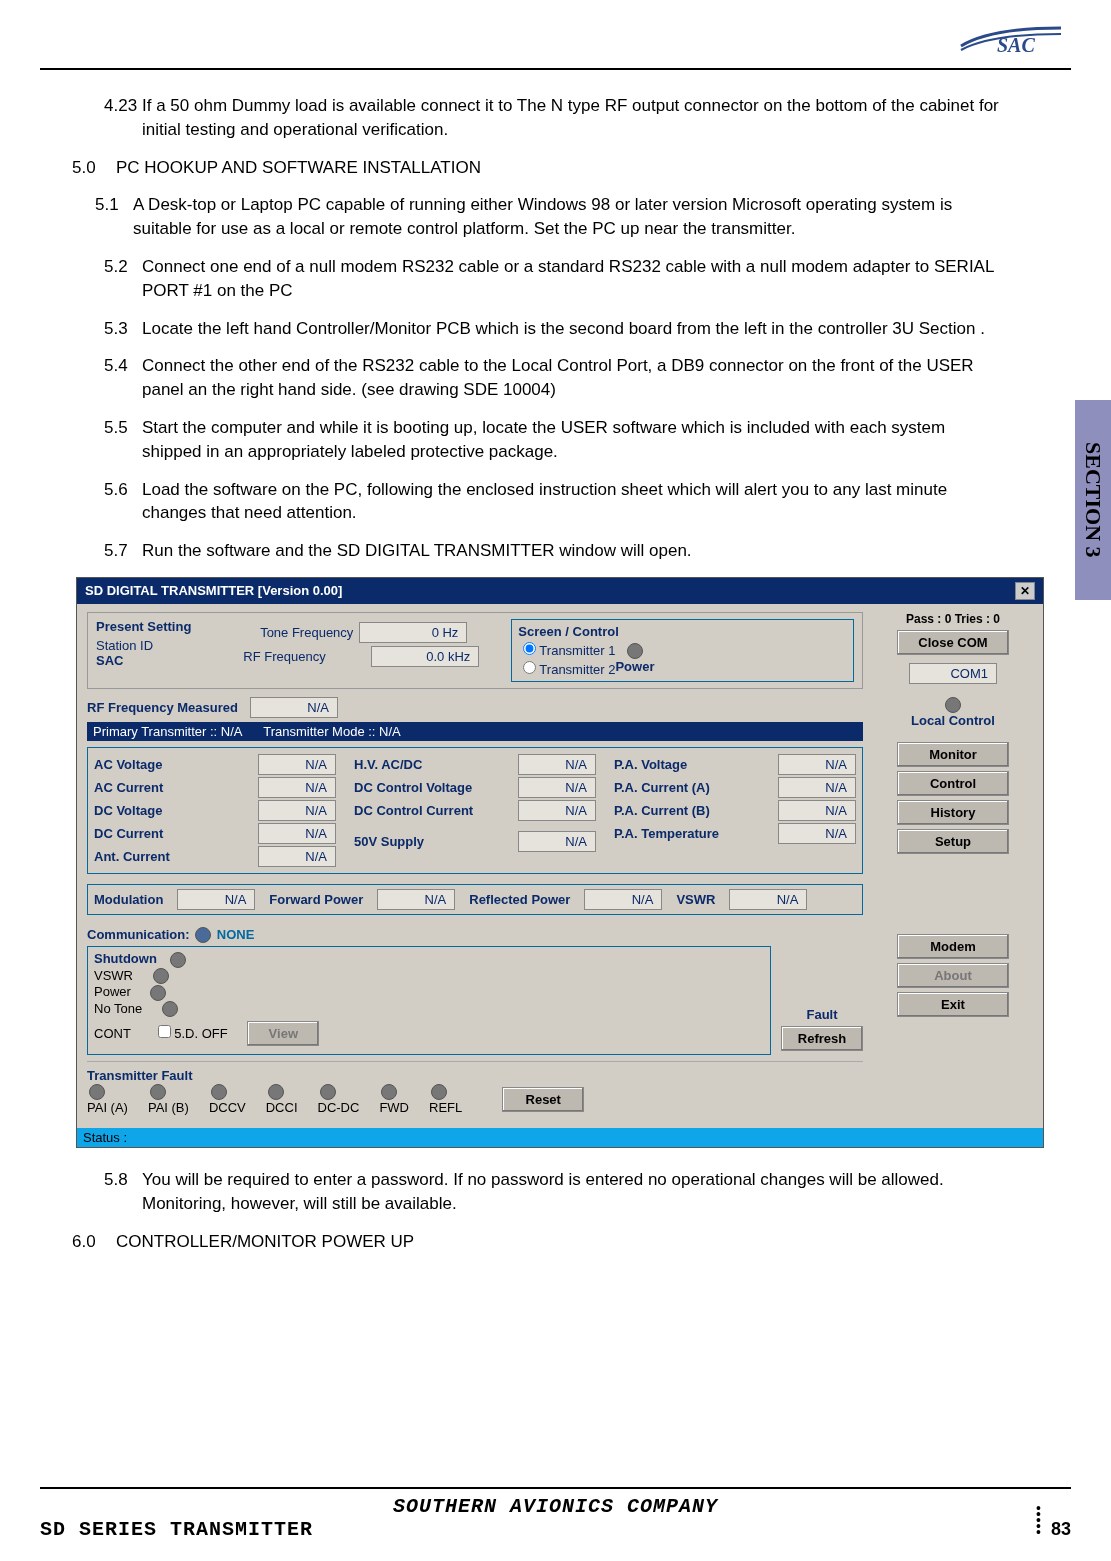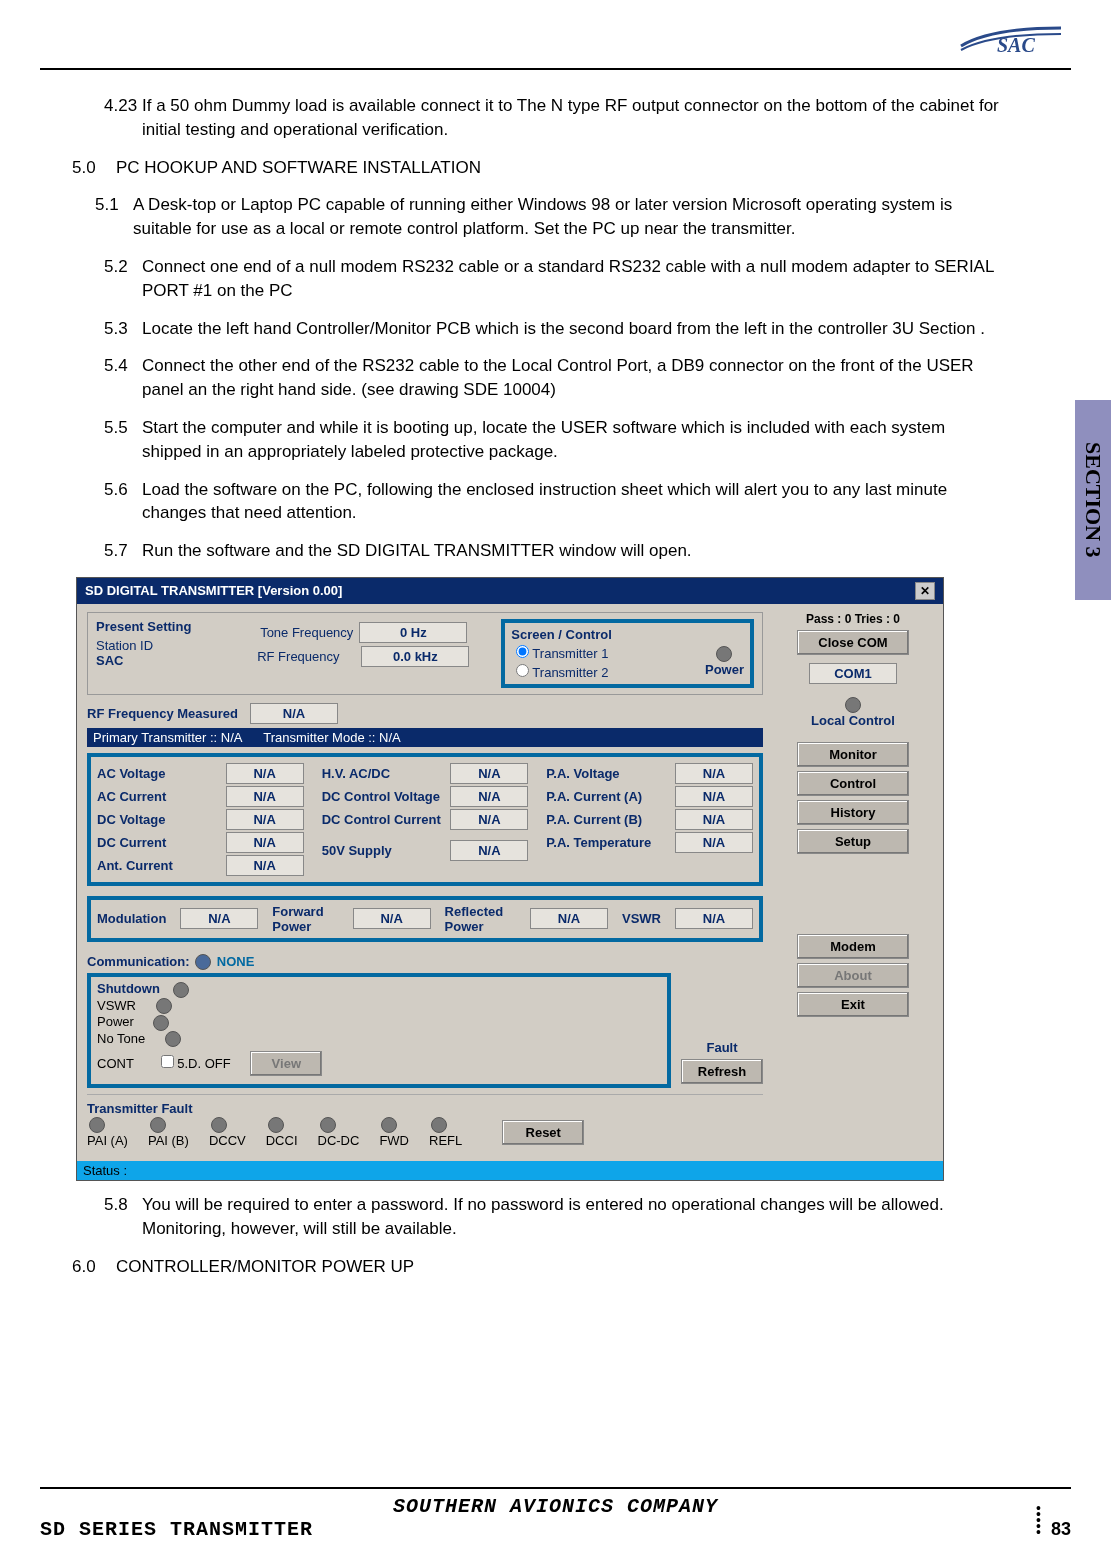--- a/index.html
+++ b/index.html
@@ -8,45 +8,45 @@
   .logo{position:absolute;right:0;top:0;font-style:italic;font-weight:bold;font-family:'Times New Roman',serif;font-size:20px;color:#2a4a8a}
   .logo svg{height:34px}
   .body-text{font-size:17px;line-height:1.4;margin-left:32px;margin-right:70px}
   .item{display:flex;margin-bottom:14px}
   .num2{flex:0 0 38px}
   .head{flex:0 0 44px}
   .txt{flex:1}
   .section-tab{position:absolute;right:0;top:400px;width:36px;height:200px;background:#8f8fbe;display:flex;align-items:center;justify-content:center}
   .section-tab span{writing-mode:vertical-rl;font-weight:bold;font-size:22px;font-family:'Times New Roman',serif;color:#000}
   
-  .shot-wrap{margin:10px 0 12px 36px;width:868px}
+  .shot-wrap{margin:10px 0 20px 36px;width:968px}
   .win{border:1px solid #555;background:#d2cdc5;font-size:13px}
   .titlebar{background:#0a2a6a;color:#fff;font-weight:bold;padding:4px 8px;display:flex;justify-content:space-between;align-items:center}
   .titlebar .x{background:#ccc;color:#000;width:18px;height:16px;text-align:center;font-size:12px;line-height:16px;border:1px solid #888}
   .client{display:flex;padding:8px 10px;gap:10px}
   .leftcol{flex:1}
   .rightcol{width:160px;text-align:center;font-weight:bold}
-  .field-box{background:#e6e3dd;border:1px solid #888;padding:2px 8px;display:inline-block;min-width:70px;text-align:center;color:#0a2a6a;font-weight:bold}
+  .field-box{background:#e6e3dd;border:1px solid #888;padding:2px 8px;display:inline-block;min-width:70px;text-align:right;color:#0a2a6a;font-weight:normal}
   .field-box-wide{min-width:90px}
   .field-box-sm{min-width:60px}
   .lbl{color:#0a2a6a}
   .lblb{color:#0a2a6a;font-weight:bold}
   .panel{border:1px solid #999;padding:6px 8px;margin-bottom:8px}
   .panel-legend{font-weight:bold;color:#0a2a6a;margin-bottom:4px}
   .row{display:flex;align-items:center;margin:3px 0}
   .msg{color:#0369a1;font-weight:bold}
   .btn{background:#bdb8b0;border:1px solid #888;padding:4px 0;margin:4px auto;width:110px;text-align:center;font-weight:bold;font-size:13px;box-shadow:inset -1px -1px 0 #777,inset 1px 1px 0 #fff}
   .btn-grey{color:#777}
   .led{display:inline-block;width:14px;height:14px;border-radius:50%;background:#777;border:1px solid #555;vertical-align:middle;margin:0 2px}
   .led-blue{background:#4a6a9a}
   .bar-blue{background:#0a2a6a;color:#fff;padding:2px 6px;margin:4px 0}
   .bar-grey{background:#0ea5e9;padding:2px 6px;margin-top:4px}
   .cols3{display:flex;gap:18px;margin:6px 0}
   .cols3>div{flex:1}
-  .sgrp{border:4px solid #0369a1;padding:4px 6px}
+  .sgrp{border:1px solid #0369a1;padding:4px 6px}
   .srow{display:flex;justify-content:space-between;align-items:center;margin:2px 0}
   .rsec{border-top:1px solid #aaa;margin-top:6px;padding-top:6px}
   .footer{position:absolute;left:0;right:0;bottom:20px;padding:0 40px;text-align:center}
   .footer-line{border-top:2px solid #000;margin-bottom:6px}
   .footer-co{font-family:'Courier New',monospace;font-weight:bold;font-style:italic;font-size:20px;letter-spacing:1px}
   .footer-row{display:flex;justify-content:space-between;align-items:center}
   .footer-left{font-family:Liberation Mono, monospace;font-weight:bold;font-size:20px;letter-spacing:1px}
   .footer-right{font-weight:bold;font-size:18px}
   .dots{position:absolute;right:70px;bottom:26px;font-size:14px;line-height:6px}
 </style>
@@ -122,27 +122,27 @@
                 <div class="panel-legend">Present Setting</div>
                 <div class="lbl">Station ID</div>
                 <div class="lblb">SAC</div>
               </div>
               <div style="margin-left:40px">
                 <div class="row">
                     <span class="lbl" style="width:110px;text-align:right;padding-right:6px">Tone Frequency</span>
                     <span class="field-box field-box-wide">0 Hz</span>
                   </div>
                 <div class="row">
-                    <span class="lbl" style="width:110px;text-align:center;padding-right:8px">RF Frequency</span>
+                    <span class="lbl" style="width:110px;text-align:left;padding-right:18px">RF Frequency</span>
                     <span class="field-box field-box-wide">0.0 kHz</span>
                   </div>
               </div>
               <div class="sgrp" style="margin-left:20px;flex:1">
                 <div class="lblb">Screen / Control</div>
-                <div style="display:flex;justify-content:space-between;align-items:center">
+                <div style="display:flex;justify-content:flex-start;align-items:center">
                   <div>
                     <div><input type="radio" checked="" style=""><span class="lbl">Transmitter 1</span></div>
                     <div><input type="radio" style=""><span class="lbl">Transmitter 2</span></div>
                   </div>
                   <div style="text-align:center">
                     <span class="led"></span><br>
                     <span class="lblb">Power</span>
                   </div>
                 </div>
               </div>

